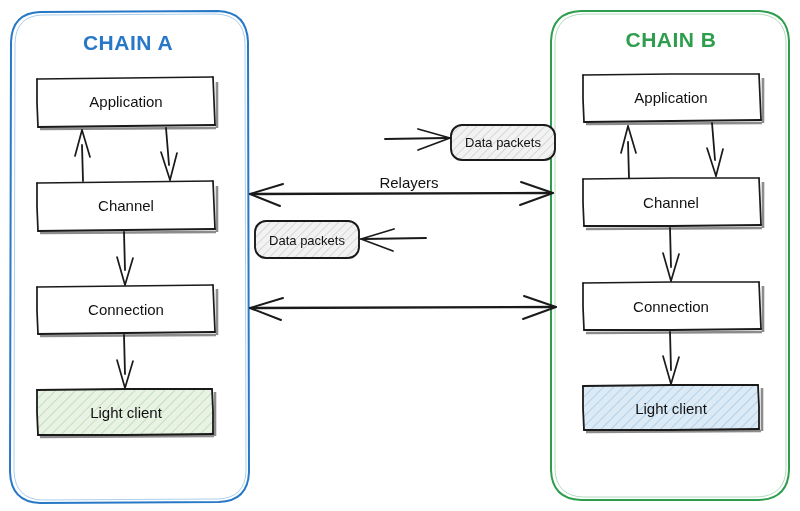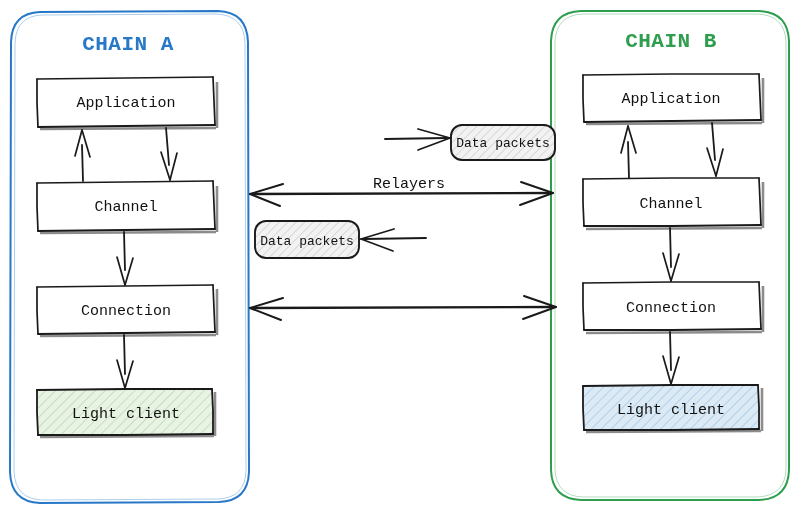--- a/index.html
+++ b/index.html
@@ -6,21 +6,21 @@
     margin: 0;
     padding: 0;
     background: #ffffff;
   }
   #canvas {
     position: relative;
     width: 800px;
     height: 511px;
     background: #ffffff;
     overflow: hidden;
-    font-family: Liberation Mono, monospace;
+    font-family: Liberation Sans, sans-serif;
   }
   #canvas svg {
     display: block;
     width: 800px;
     height: 511px;
   }
   .chain-title {
     font-size: 21px;
     font-weight: bold;
     letter-spacing: 0.5px;

